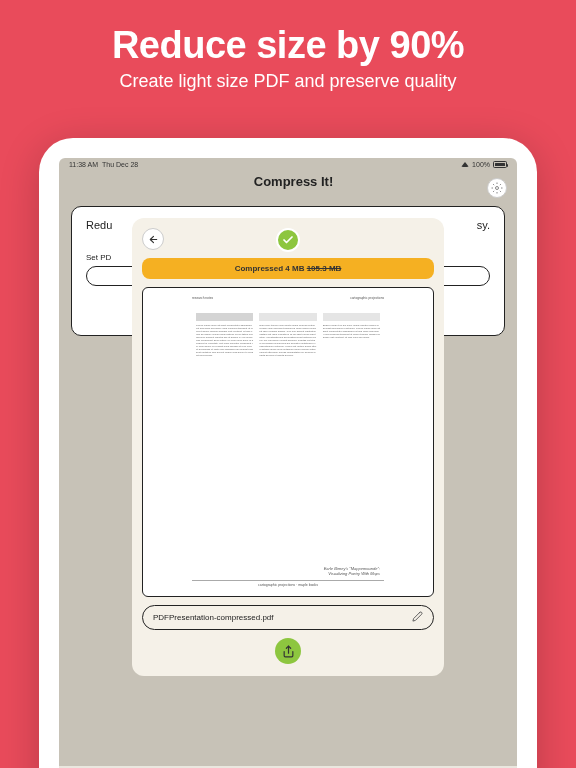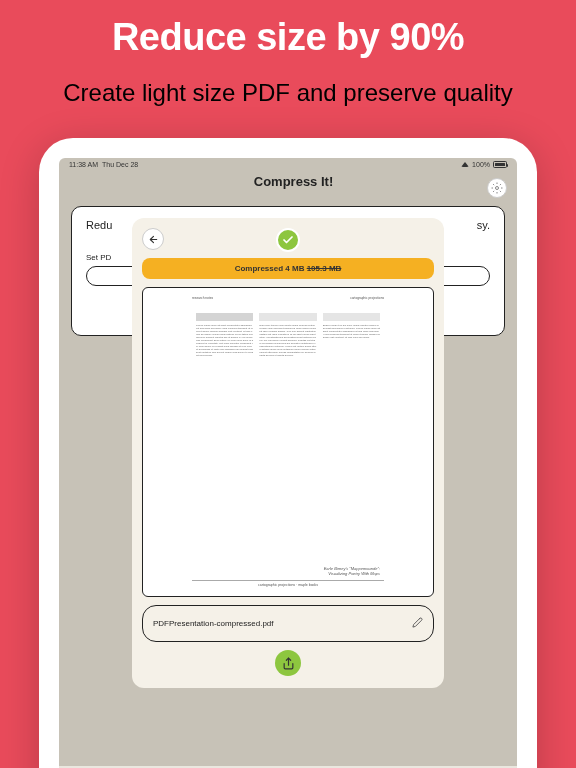--- a/index.html
+++ b/index.html
@@ -6,27 +6,27 @@
 body {
   width: 576px; height: 768px;
   background: #e94b5b;
   font-family: -apple-system, BlinkMacSystemFont, "Segoe UI", sans-serif;
   overflow: hidden;
   position: relative;
 }
 .hero-title {
   color: #fff; text-align: center;
   font-size: 38px; font-weight: 800;
-  padding-top: 16px;
+  padding-top: 24px;
   letter-spacing: -0.5px;
 }
 .hero-subtitle {
-  color: #000000; text-align: center;
-  font-size: 24px; font-weight: 300;
-  margin-top: 20px;
+  color: #ffffff; text-align: center;
+  font-size: 18px; font-weight: 300;
+  margin-top: 4px;
 }
 .ipad-frame {
   position: absolute;
   left: 50%; transform: translateX(-50%);
   top: 138px;
   width: 498px; height: 680px;
   background: #fff;
   border-radius: 34px;
   box-shadow: 0 8px 40px rgba(0,0,0,0.2);
   padding: 20px;
@@ -118,21 +118,21 @@
 .doc-cols { position:absolute; top: 18px; left: 8px; right: 8px; bottom: 30px; display:flex; gap:6px; }
 .doc-col { flex:1; font-size: 2.5px; color: #666; word-break: break-all; overflow: hidden; border-top: 8px solid #e5e5e5; padding-top: 3px; }
 .doc-col-1{ border-top-color: #d4d4d4;}
 .doc-footer{ position:absolute; bottom:2px; left:4px; right:4px; text-align:center; border-top: 0.5px solid #aaa; padding-top:2px; font-size:3.5px;}
 .doc-sig { position:absolute; bottom: 12px; right: 8px; font-size: 4px; font-style: italic; text-align: right; }
 .filename-row {
   display: flex; align-items: center; gap: 6px;
   margin-top: 8px;
   border: 1.5px solid #222;
   border-radius: 14px;
-  padding: 11px 10px;
+  padding: 5px 10px;
 }
 .filename-text { flex:1; font-size: 8px; color: #222; }
 .edit-icon { font-size: 11px; color: #555; }
 .share-btn {
   width: 26px; height: 26px; border-radius: 50%;
   background: #8dc63f;
   display: flex; align-items: center; justify-content: center;
   margin: 8px auto 0;
   cursor: pointer;
 }

